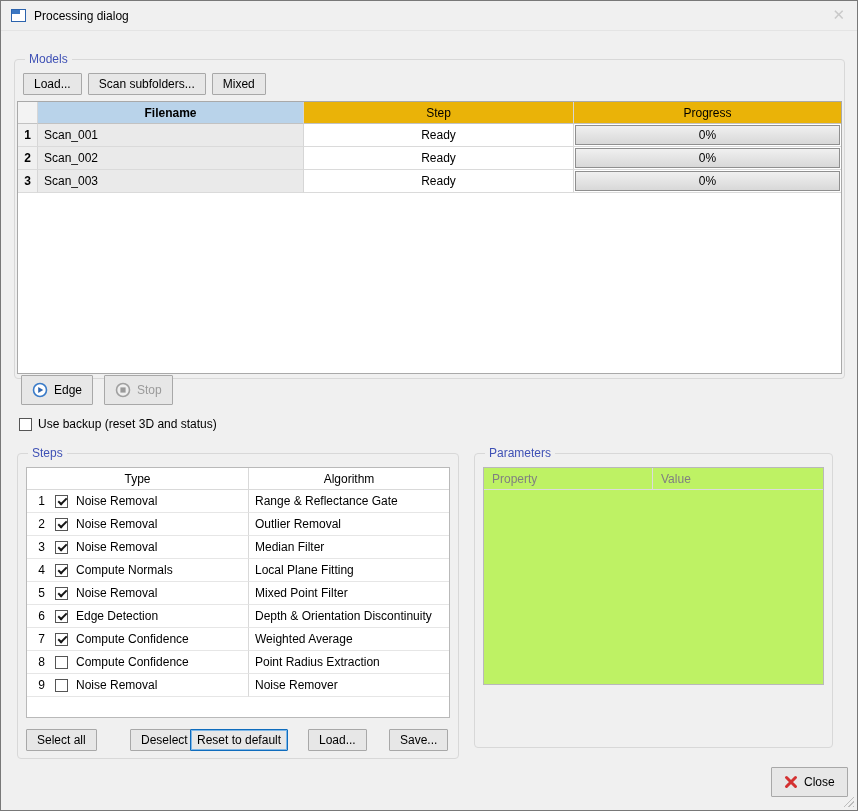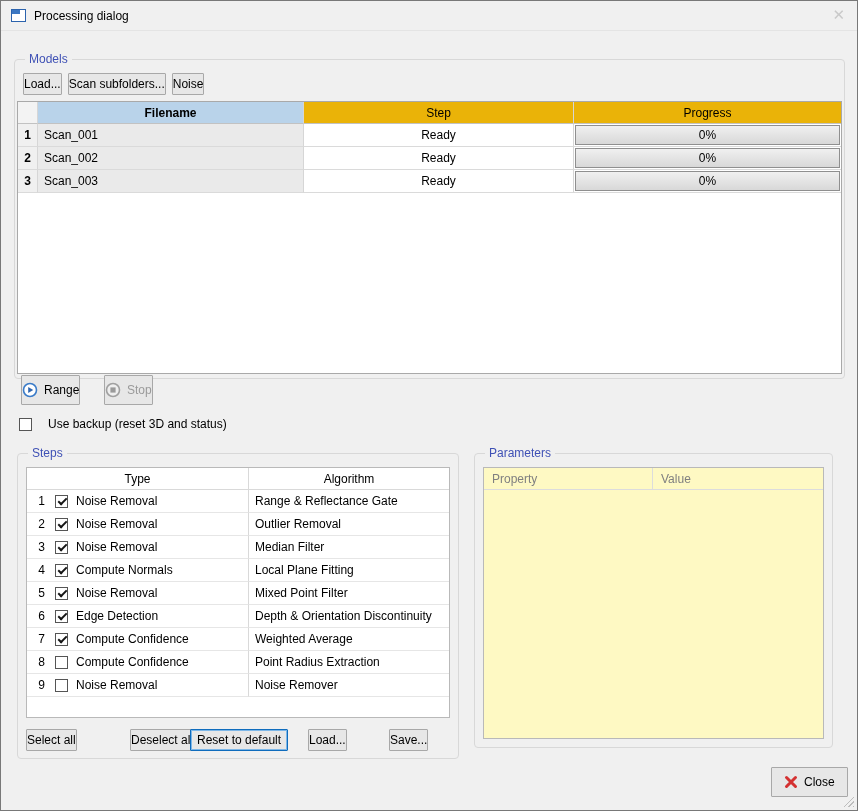--- a/index.html
+++ b/index.html
@@ -19,21 +19,21 @@
   .win-icon::before { content:""; position:absolute; left:0; top:0; width:60%; height:4px; background:#3c77c2; }
   .title-text { margin-left:8px; }
   .tb-close { position:absolute; right:12px; top:5px; font-size:15px; color:#c9c9c9; }
 
   
   .group { position:absolute; border:1px solid #d8d8d8; border-radius:4px; }
   .group-label { position:absolute; top:-8px; left:10px; background:#f0f0f0; padding:0 4px; color:#3f51b5; }
 
   
   .btn { height:22px; background:#e7e7e7; border:1px solid #a8a8a8; border-radius:1px;
-    display:inline-flex; align-items:center; justify-content:center; padding:0 0;
+    display:inline-flex; align-items:center; justify-content:center; padding:0 10px;
     font:inherit; box-sizing:border-box; white-space:nowrap; }
   .btn.big { height:30px; gap:6px; }
   .btn.disabled { color:#9a9a9a; }
   .btn.focused { border:1px solid #0f6cbd; box-shadow:inset 0 0 0 1px #7db7e8; padding:0 6px; }
 
   
   .model-btns { position:absolute; left:8px; top:13px; display:flex; gap:6px; }
   .mtable-wrap { position:absolute; left:2px; top:41px; width:825px; height:273px;
     border:1px solid #a9a9a9; background:#fff; box-sizing:border-box; overflow:hidden; }
   .mtable { display:grid; grid-template-columns:20px 266px 270px 1fr;
@@ -49,43 +49,43 @@
   .stepc { justify-content:center; border-right:1px solid #d6d6d6; border-bottom:1px solid #dadada; }
   .progc { border-bottom:1px solid #dadada; padding:1px; }
   .pbar { width:100%; height:100%; border:1px solid #8f8f8f;
     background:linear-gradient(#f0f0f0,#d8d8d8); display:flex; align-items:center;
     justify-content:center; box-sizing:border-box; }
   .mfiller { grid-column:1/-1; background:#fff; }
 
   
   .start-btn { position:absolute; left:20px; top:374px; }
   .stop-btn  { position:absolute; left:103px; top:374px; }
-  .backup { position:absolute; left:18px; top:416px; display:flex; align-items:center; gap:16px; }
+  .backup { position:absolute; left:18px; top:416px; display:flex; align-items:center; gap:6px; }
 
   .cb { width:13px; height:13px; border:1px solid #555; background:#fff; display:inline-block;
     position:relative; box-sizing:border-box; flex:0 0 auto; }
   .cb.checked::after { content:""; position:absolute; left:2px; top:2px; width:7px; height:3px;
     border-left:2px solid #161616; border-bottom:2px solid #161616; transform:rotate(-45deg); }
 
   
   .stable-wrap { position:absolute; left:8px; top:13px; width:424px; height:251px;
     border:1px solid #b9b9b9; background:#fff; box-sizing:border-box; overflow:hidden; }
   .stable { display:grid; grid-template-columns:24px 198px 1fr;
     grid-template-rows:22px repeat(9,23px) 1fr; width:100%; height:100%; }
   .shead { justify-content:center; border-bottom:1px solid #d9d9d9; }
   .type-head { grid-column:1/3; border-right:1px solid #d9d9d9; }
   .snum { justify-content:flex-end; padding-right:6px; border-bottom:1px solid #e6e6e6; }
   .stype { padding-left:4px; gap:8px; border-right:1px solid #d9d9d9; border-bottom:1px solid #e6e6e6; }
   .salgo { padding-left:6px; border-bottom:1px solid #e6e6e6; }
   .sfiller { grid-column:1/-1; background:#fff; }
   .steps-btn { position:absolute; top:275px; }
 
   
-  .ptable-wrap { position:absolute; left:8px; top:13px; width:341px; height:272px;
-    border:1px solid #b9b9b9; background:#fef9c3; box-sizing:border-box; overflow:hidden; }
+  .ptable-wrap { position:absolute; left:8px; top:13px; width:341px; height:218px;
+    border:1px solid #b9b9b9; background:#bef264; box-sizing:border-box; overflow:hidden; }
   .ptable-head { display:grid; grid-template-columns:169px 1fr; height:22px; }
   .phead { display:flex; align-items:center; padding-left:8px; color:#808080;
     border-bottom:1px solid #dcdcdc; box-sizing:border-box; }
   .phead.first { border-right:1px solid #dcdcdc; }
 
   
   .close-btn { position:absolute; left:770px; top:766px; height:33px; gap:6px; padding:0 12px; }
   .grip { position:absolute; right:3px; bottom:3px; width:13px; height:13px;
     background:repeating-linear-gradient(135deg, transparent, transparent 2px, #bdbdbd 2px, #bdbdbd 3px);
     clip-path:polygon(100% 0, 100% 100%, 0 100%); }
@@ -98,21 +98,21 @@
   <span class="title-text">Processing dialog</span>
   <span class="tb-close">✕</span>
 </div>
 
 <div class="group" style="left:13px; top:58px; width:829px; height:318px;">
   <span class="group-label">Models</span>
 
   <div class="model-btns">
     <button class="btn">Load...</button>
     <button class="btn">Scan subfolders...</button>
-    <button class="btn">Noise</button>
+    <button class="btn">Mixed</button>
   </div>
 
   <div class="mtable-wrap">
     <div class="mtable">
       <div class="cell corner"></div>
       <div class="cell mhead fname-head">Filename</div>
       <div class="cell mhead">Step</div>
       <div class="cell mhead no-r">Progress</div>
 
       <div class="cell rnum">1</div>
@@ -145,21 +145,21 @@
       <div class="cell mfiller"></div>
     </div>
   </div>
 </div>
 
 <button class="btn big start-btn">
   <svg width="16" height="16" viewBox="0 0 16 16">
     <circle cx="8" cy="8" r="6.5" fill="#ffffff" stroke="#3a7bc8" stroke-width="1.6"></circle>
     <path d="M6.2 5l5 3-5 3z" fill="#2f66b0"></path>
   </svg>
-  <span>Range</span>
+  <span>Edge</span>
 </button>
 
 <button class="btn big disabled stop-btn">
   <svg width="16" height="16" viewBox="0 0 16 16">
     <circle cx="8" cy="8" r="6.5" fill="#efefef" stroke="#a0a0a0" stroke-width="1.6"></circle>
     <rect x="5.4" y="5.4" width="5.2" height="5.2" fill="#9a9a9a"></rect>
   </svg>
   <span>Stop</span>
 </button>
 

